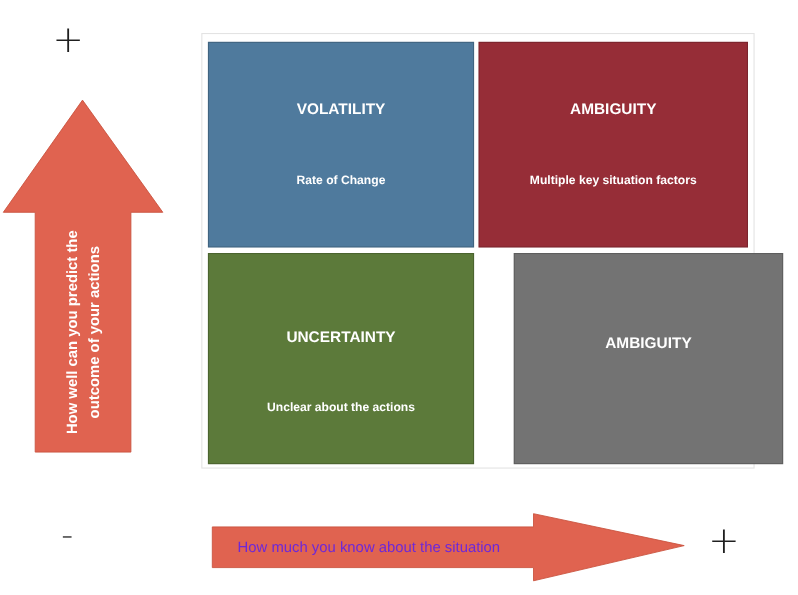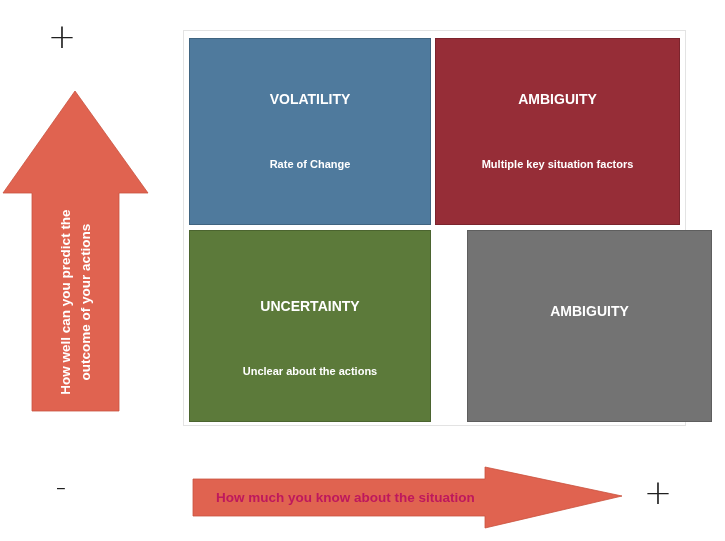--- a/index.html
+++ b/index.html
@@ -96,22 +96,22 @@
       top: 464px;
       width: 436px;
       height: 68px;
     }
     .h-arrow-label {
       position: absolute;
       left: 216px;
       top: 479px;
       height: 37px;
       line-height: 37px;
-      color: #be185d;
-      font-weight: bold;
+      color: #6d28d9;
+      font-weight: normal;
       font-size: 13.5px;
       white-space: nowrap;
     }
   </style>
 </head>
 <body>
 
 <div class="sign sign-top-plus">+</div>
 <div class="sign sign-minus">-</div>
 <div class="sign sign-right-plus">+</div>

